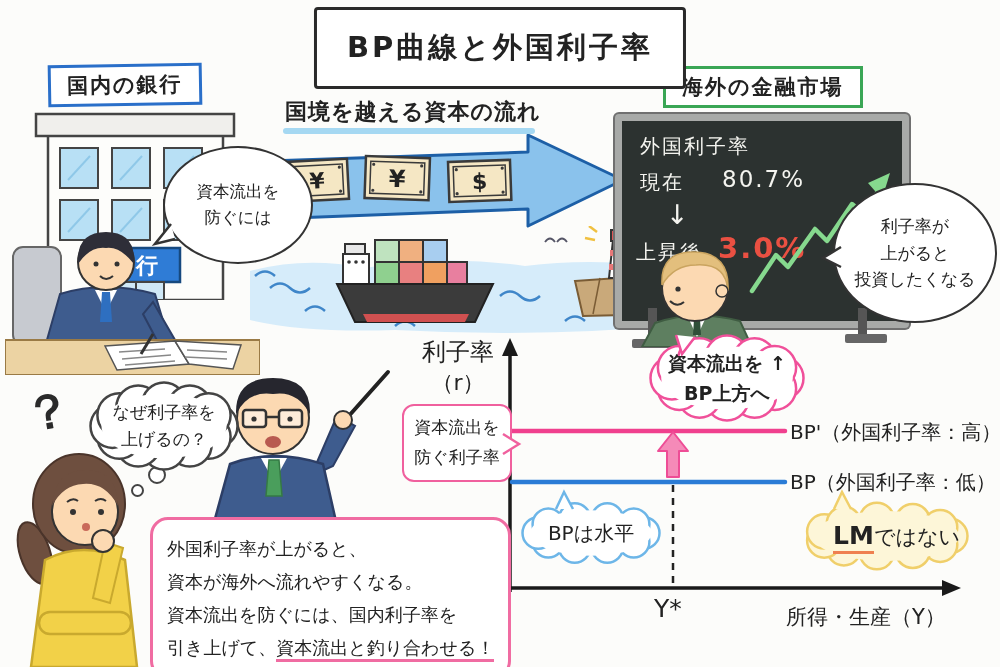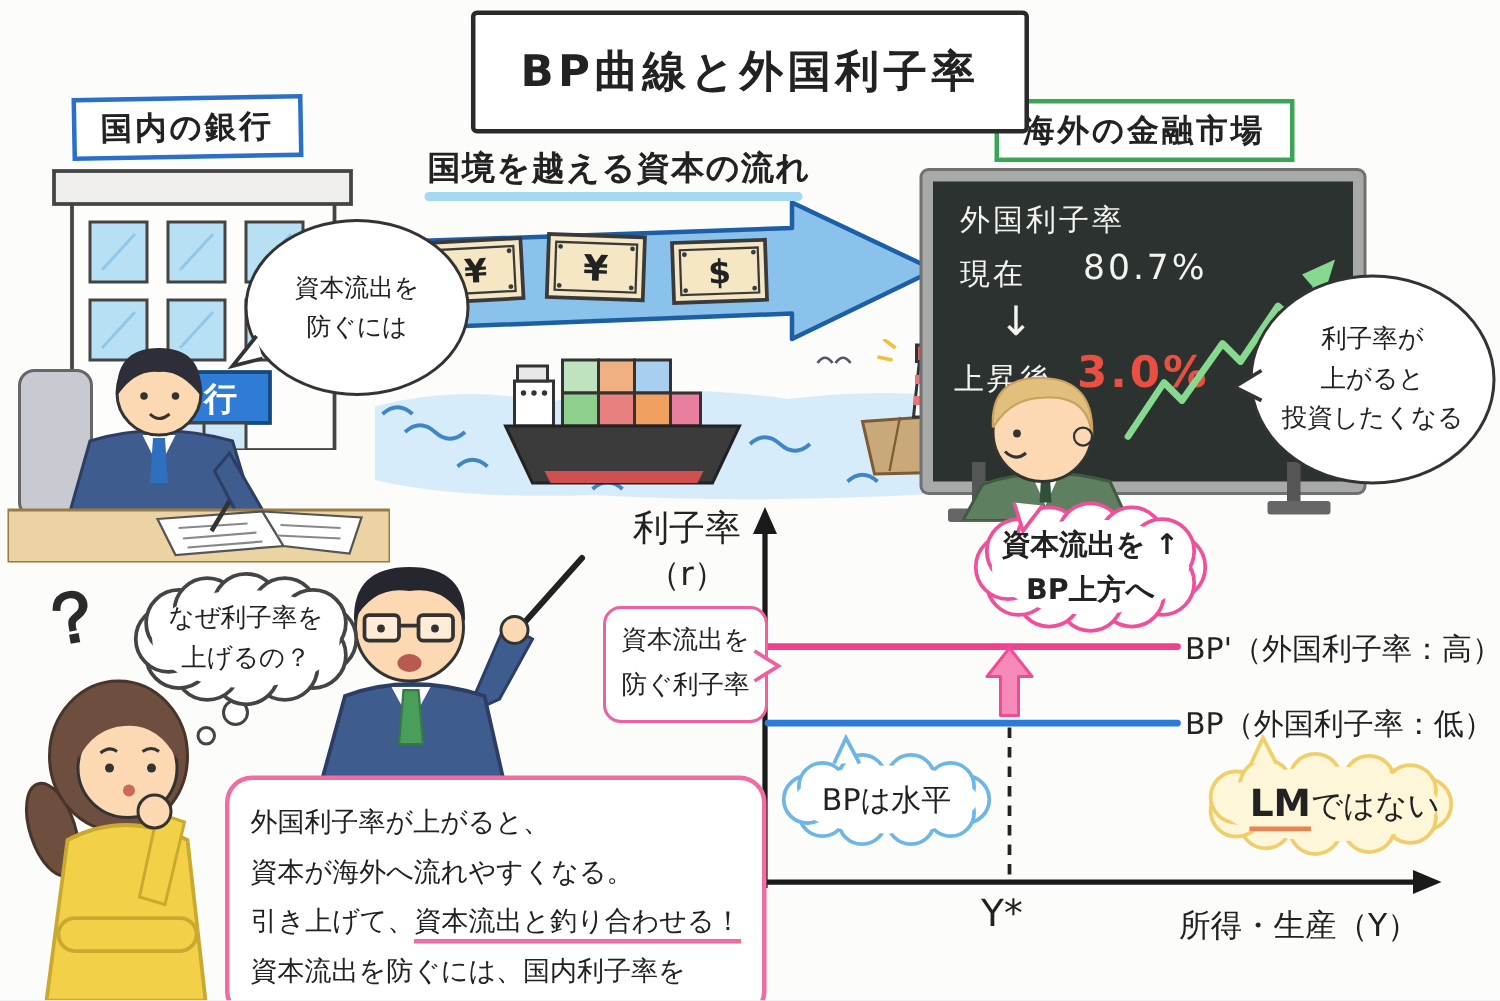--- a/index.html
+++ b/index.html
@@ -280,22 +280,22 @@
     <rect x="94" y="44" width="23" height="17" rx="3" fill="#ffffff" fill-opacity="0.5" stroke="#333" stroke-width="2.5"></rect>
     <line x1="81" y1="51" x2="94" y2="51" stroke="#333" stroke-width="2.5"></line>
     <circle cx="69" cy="53" r="2.6" fill="#333"></circle>
       <circle cx="105" cy="53" r="2.6" fill="#333"></circle>
     <ellipse cx="88" cy="76" rx="8" ry="6" fill="#b85a50"></ellipse>
   </svg>
 
   <div class="abs pinkbox" style="left:150px;top:517px;z-index:4;">
     <div>外国利子率が上がると、</div>
     <div>資本が海外へ流れやすくなる。</div>
+    <div>資本流出を防ぐには、国内利子率を</div>
     <div><span>引き上げて、</span><span class="u-pink">資本流出と釣り合わせる！</span></div>
-    <div>資本流出を防ぐには、国内利子率を</div>
   </div>
 
   <svg class="abs" style="left:400px;top:330px;" width="600" height="337" viewBox="0 0 600 337">
     <line x1="110" y1="262" x2="110" y2="22" stroke="#1a1a1a" stroke-width="3.5"></line>
     <polygon points="110,8 102,26 118,26" fill="#1a1a1a"></polygon>
     <line x1="110" y1="258" x2="548" y2="258" stroke="#1a1a1a" stroke-width="3.5"></line>
     <polygon points="561,258 542,250 542,266" fill="#1a1a1a"></polygon>
     <line x1="112" y1="101" x2="385" y2="101" stroke="#f0408e" stroke-width="4.5" stroke-linecap="round"></line>
     <line x1="112" y1="152" x2="385" y2="152" stroke="#2b7cd6" stroke-width="4.5" stroke-linecap="round"></line>
     <line x1="273" y1="155" x2="273" y2="256" stroke="#222" stroke-width="2.5" stroke-dasharray="7,6"></line>

